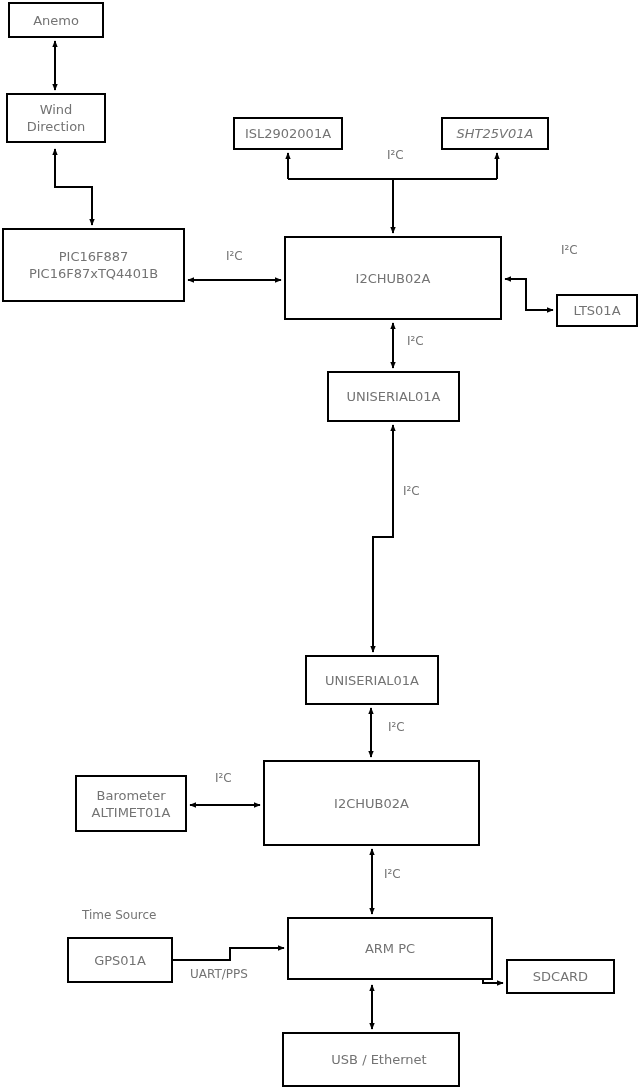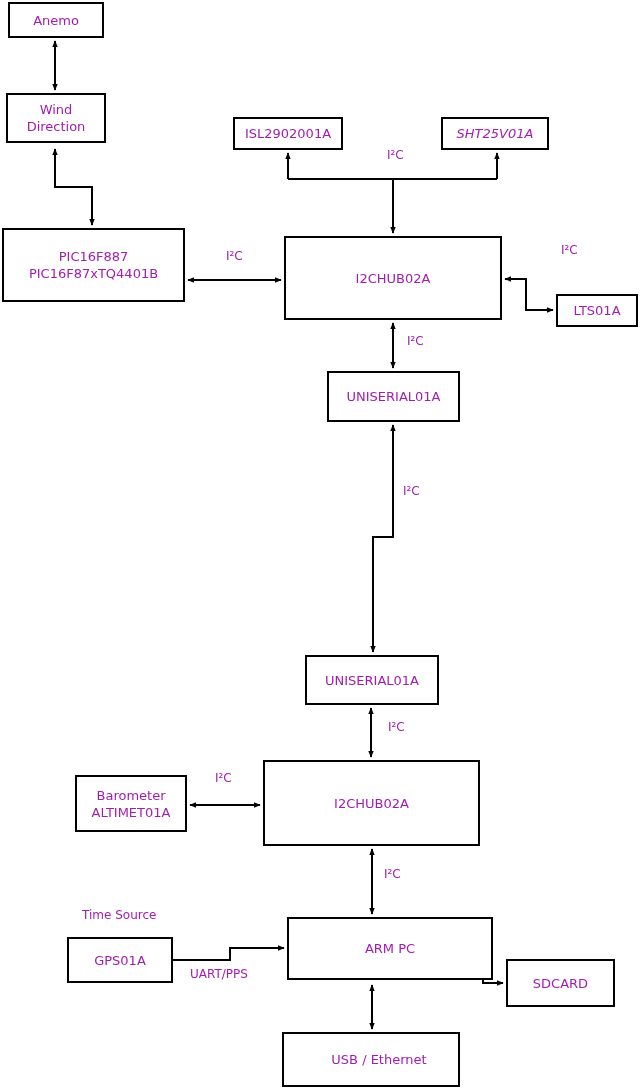--- a/index.html
+++ b/index.html
@@ -6,21 +6,21 @@
     margin: 0;
     padding: 0;
     background: #ffffff;
   }
   #canvas {
     position: relative;
     width: 640px;
     height: 1089px;
     background: #ffffff;
     font-family: "DejaVu Sans", sans-serif;
-    color: #a21caf;
+    color: #737373;
     overflow: hidden;
   }
   #edges {
     position: absolute;
     left: 0;
     top: 0;
     width: 640px;
     height: 1089px;
   }
   .node {
@@ -96,21 +96,21 @@
 
   <div class="node" style="left:263px; top:760px; width:217px; height:86px;">I2CHUB02A</div>
 
   <div class="node" style="left:75px; top:775px; width:112px; height:57px;">Barometer
 ALTIMET01A</div>
 
   <div class="node" style="left:67px; top:937px; width:106px; height:46px;">GPS01A</div>
 
   <div class="node" style="left:287px; top:917px; width:206px; height:63px;">ARM PC</div>
 
-  <div class="node" style="left:506px; top:959px; width:109px; height:48px;">SDCARD</div>
+  <div class="node" style="left:506px; top:959px; width:109px; height:35px;">SDCARD</div>
 
   <div class="node" style="left:282px; top:1032px; width:178px; height:55px;padding-left:16px;">USB / Ethernet</div>
 
   <span class="lbl" style="left:387px; top:148px;">I²C</span>
 
   <span class="lbl" style="left:561px; top:243px;">I²C</span>
 
   <span class="lbl" style="left:226px; top:249px;">I²C</span>
 
   <span class="lbl" style="left:407px; top:334px;">I²C</span>

